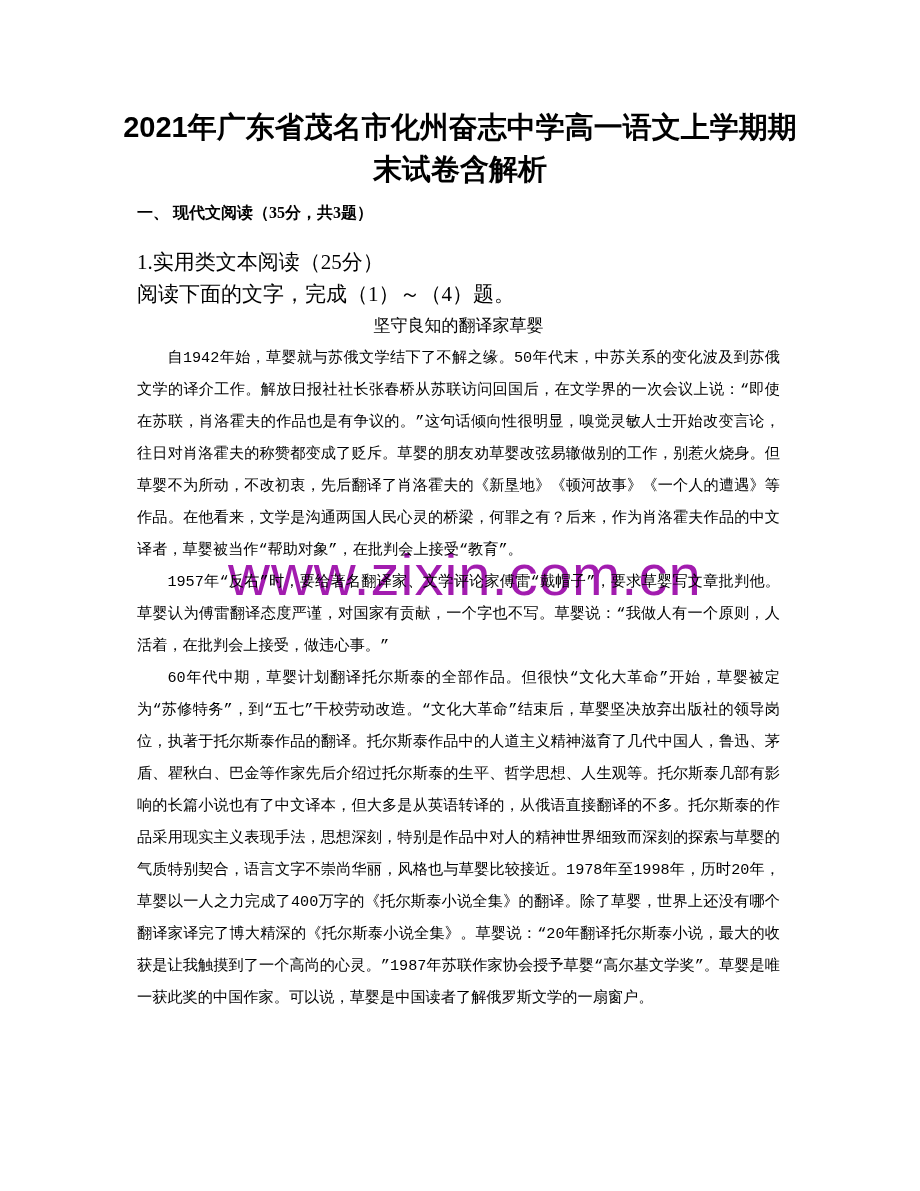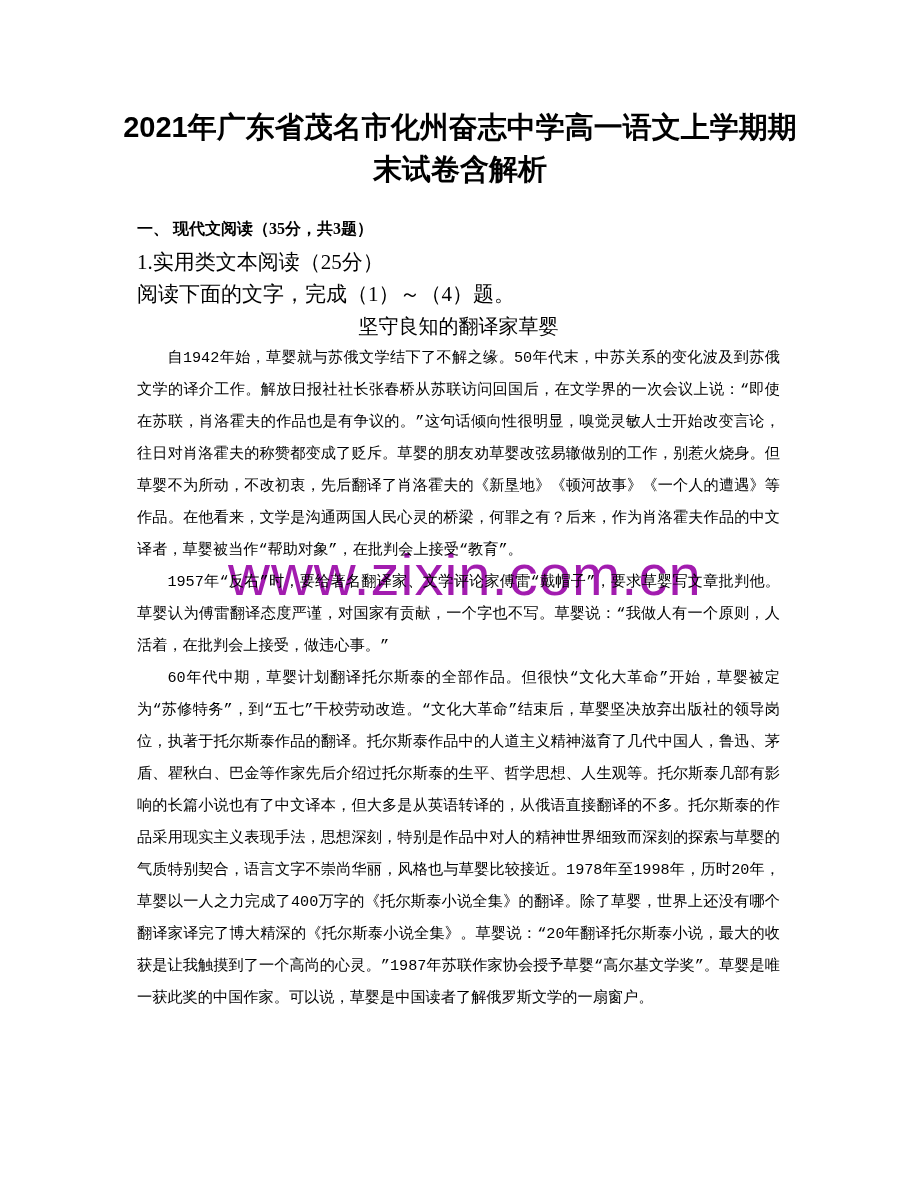--- a/index.html
+++ b/index.html
@@ -36,40 +36,39 @@
       letter-spacing: 0px;
     }
     .section-heading {
       position: absolute;
       left: 137px;
       top: 202px;
       font-family: "Liberation Serif", "DejaVu Serif", serif;
       font-weight: bold;
       font-size: 16px;
       line-height: 22px;
-      margin-top: 16px;
     }
     .body-text {
       position: absolute;
       left: 137px;
       width: 643px;
       font-family: "Liberation Serif", "DejaVu Serif", serif;
       font-size: 21px;
       line-height: 32px;
     }
     .q-label { top: 246px; }
     .instruction { top: 278px; }
     .article-title {
       position: absolute;
       left: 137px;
       width: 643px;
       top: 310px;
       text-align: center;
       font-family: "Liberation Serif", "DejaVu Serif", serif;
-      font-size: 20px;
+      font-size: 17px;
       line-height: 32px;
     }
     .article {
       position: absolute;
       left: 137px;
       width: 643px;
       top: 342px;
       font-family: Liberation Mono, monospace;
       font-size: 15.2px;
       line-height: 32px;

